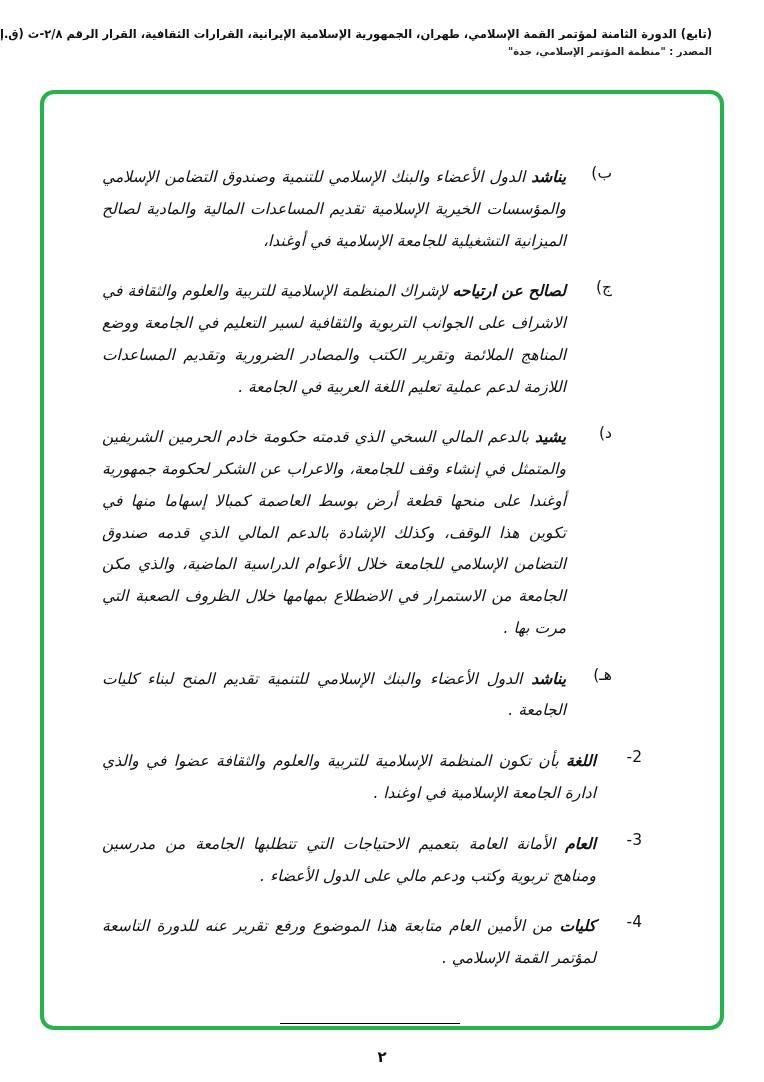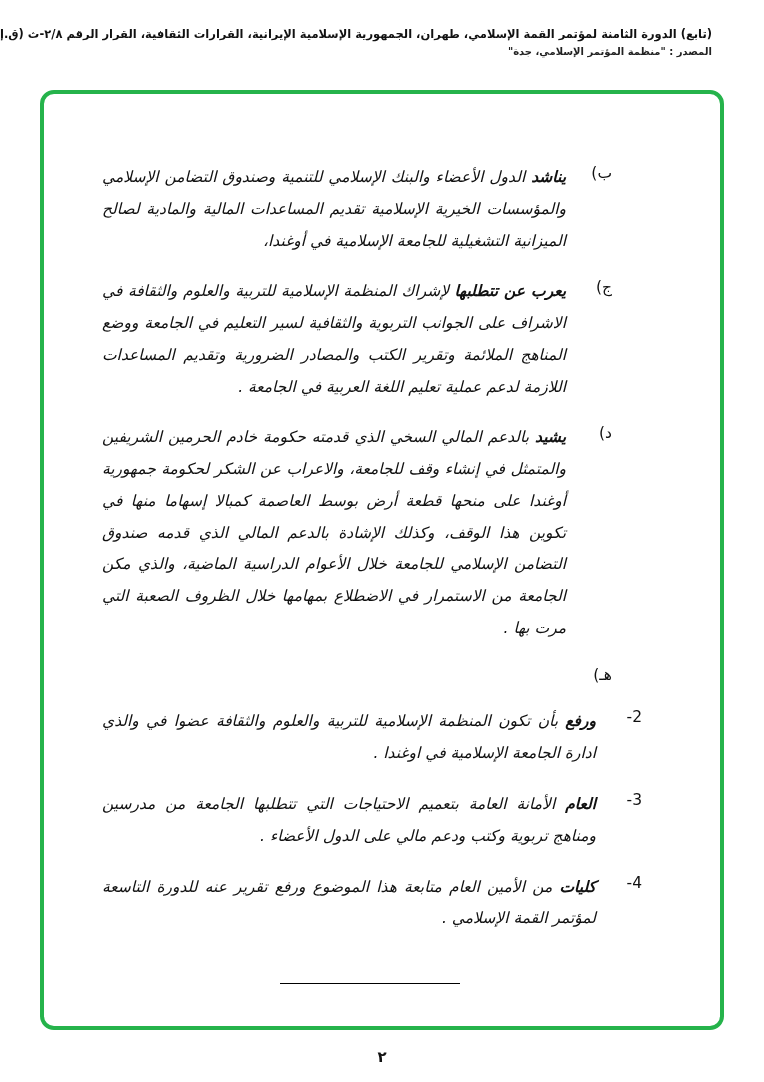--- a/index.html
+++ b/index.html
@@ -100,35 +100,36 @@
   <div class="frame">
     <div class="content">
 
       <div class="item letter">
         <div class="marker">ب)</div>
         <p class="item-text"><b class="lead">يناشد</b> <span>الدول الأعضاء والبنك الإسلامي للتنمية وصندوق التضامن الإسلامي والمؤسسات الخيرية الإسلامية تقديم المساعدات المالية والمادية لصالح الميزانية التشغيلية للجامعة الإسلامية في أوغندا،</span></p>
       </div>
 
       <div class="item letter">
         <div class="marker">ج)</div>
-        <p class="item-text"><b class="lead">يعرب عن تتطلبها</b> <span>لإشراك المنظمة الإسلامية للتربية والعلوم والثقافة في الاشراف على الجوانب التربوية والثقافية لسير التعليم في الجامعة ووضع المناهج الملائمة وتقرير الكتب والمصادر الضرورية وتقديم المساعدات اللازمة لدعم عملية تعليم اللغة العربية في الجامعة .</span></p>
+        <p class="item-text"><b class="lead">لصالح عن ارتياحه</b> <span>لإشراك المنظمة الإسلامية للتربية والعلوم والثقافة في الاشراف على الجوانب التربوية والثقافية لسير التعليم في الجامعة ووضع المناهج الملائمة وتقرير الكتب والمصادر الضرورية وتقديم المساعدات اللازمة لدعم عملية تعليم اللغة العربية في الجامعة .</span></p>
       </div>
 
       <div class="item letter">
         <div class="marker">د)</div>
         <p class="item-text"><b class="lead">يشيد</b> <span>بالدعم المالي السخي الذي قدمته حكومة خادم الحرمين الشريفين والمتمثل في إنشاء وقف للجامعة، والاعراب عن الشكر لحكومة جمهورية أوغندا على منحها قطعة أرض بوسط العاصمة كمبالا إسهاما منها في تكوين هذا الوقف، وكذلك الإشادة بالدعم المالي الذي قدمه صندوق التضامن الإسلامي للجامعة خلال الأعوام الدراسية الماضية، والذي مكن الجامعة من الاستمرار في الاضطلاع بمهامها خلال الظروف الصعبة التي مرت بها .</span></p>
       </div>
 
       <div class="item letter">
         <div class="marker">هـ)</div>
+        <p class="item-text"><b class="lead">يناشد</b> <span>الدول الأعضاء والبنك الإسلامي للتنمية تقديم المنح لبناء كليات الجامعة .</span></p>
       </div>
 
       <div class="item number">
         <div class="marker">2-</div>
-        <p class="item-text"><b class="lead">ورفع</b> <span>بأن تكون المنظمة الإسلامية للتربية والعلوم والثقافة عضوا في والذي ادارة الجامعة الإسلامية في اوغندا .</span></p>
+        <p class="item-text"><b class="lead">اللغة</b> <span>بأن تكون المنظمة الإسلامية للتربية والعلوم والثقافة عضوا في والذي ادارة الجامعة الإسلامية في اوغندا .</span></p>
       </div>
 
       <div class="item number">
         <div class="marker">3-</div>
         <p class="item-text"><b class="lead">العام</b> <span>الأمانة العامة بتعميم الاحتياجات التي تتطلبها الجامعة من مدرسين ومناهج تربوية وكتب ودعم مالي على الدول الأعضاء .</span></p>
       </div>
 
       <div class="item number">
         <div class="marker">4-</div>
         <p class="item-text"><b class="lead">كليات</b> <span>من الأمين العام متابعة هذا الموضوع ورفع تقرير عنه للدورة التاسعة لمؤتمر القمة الإسلامي .</span></p>

